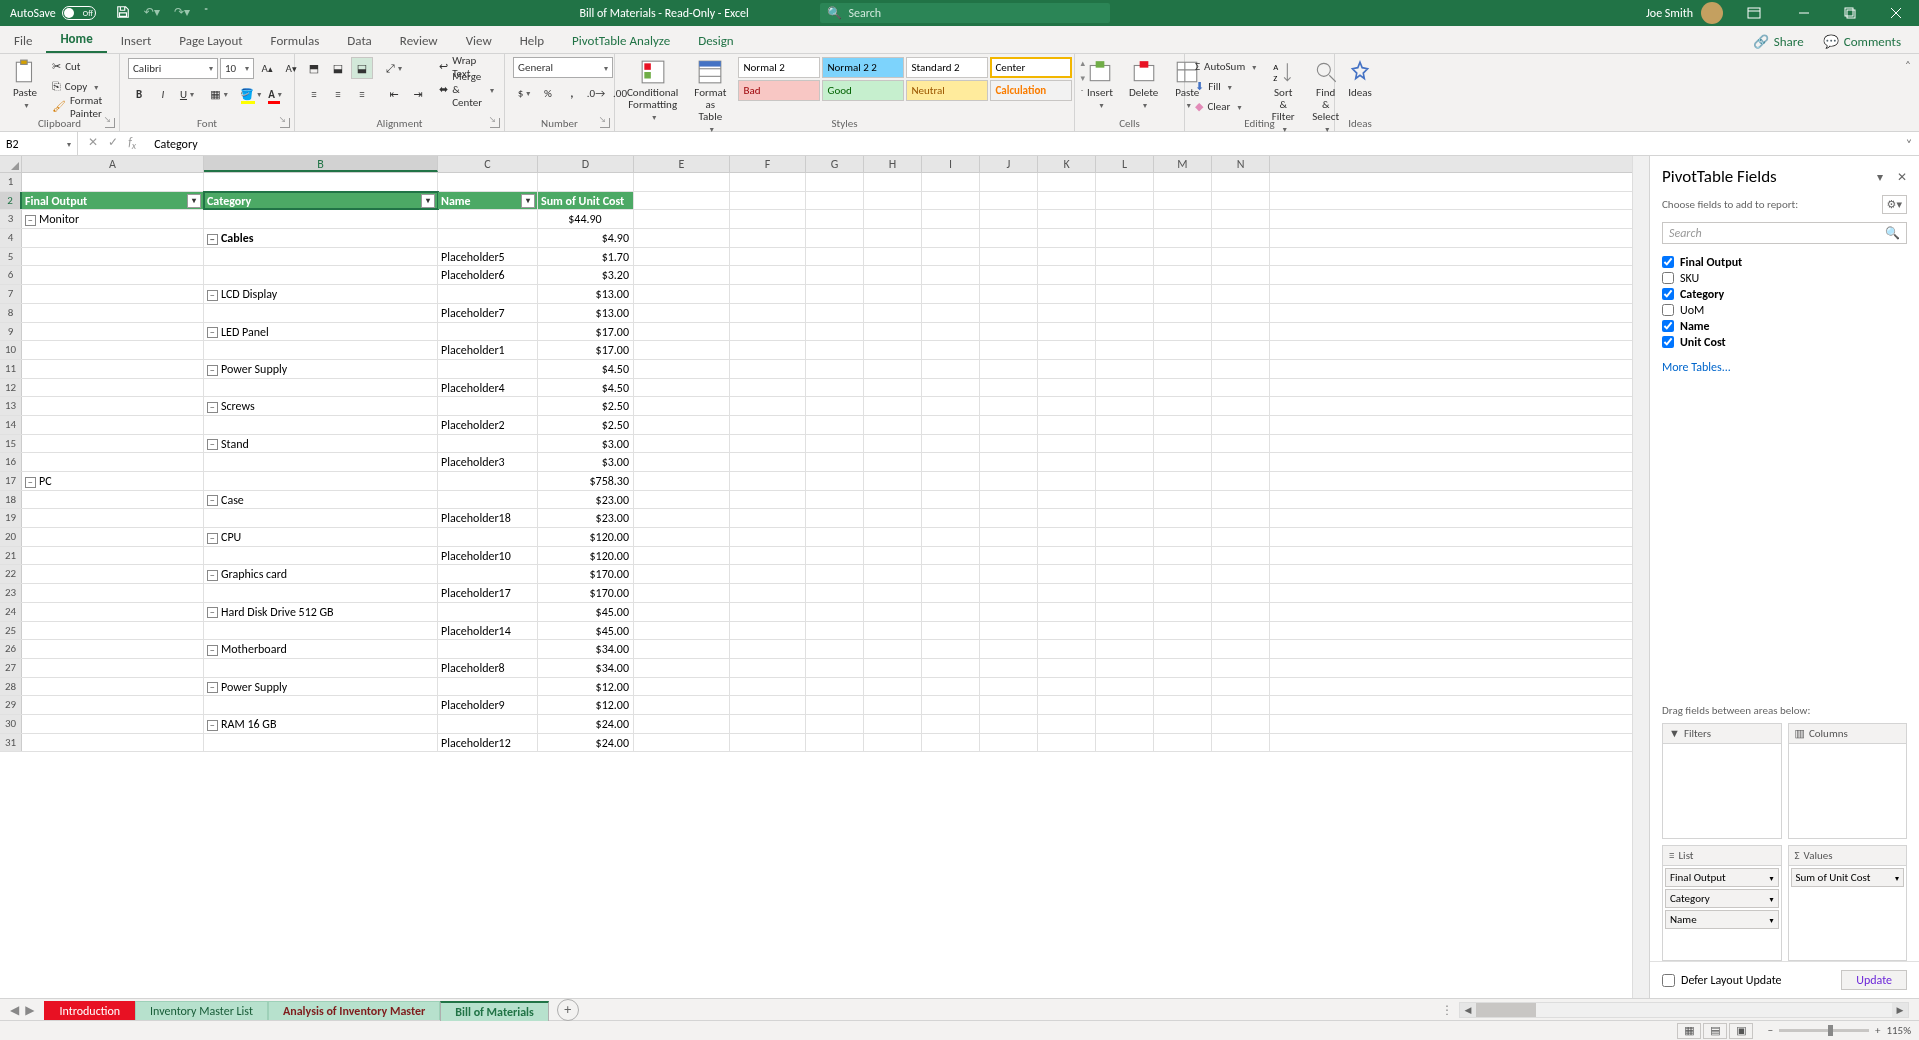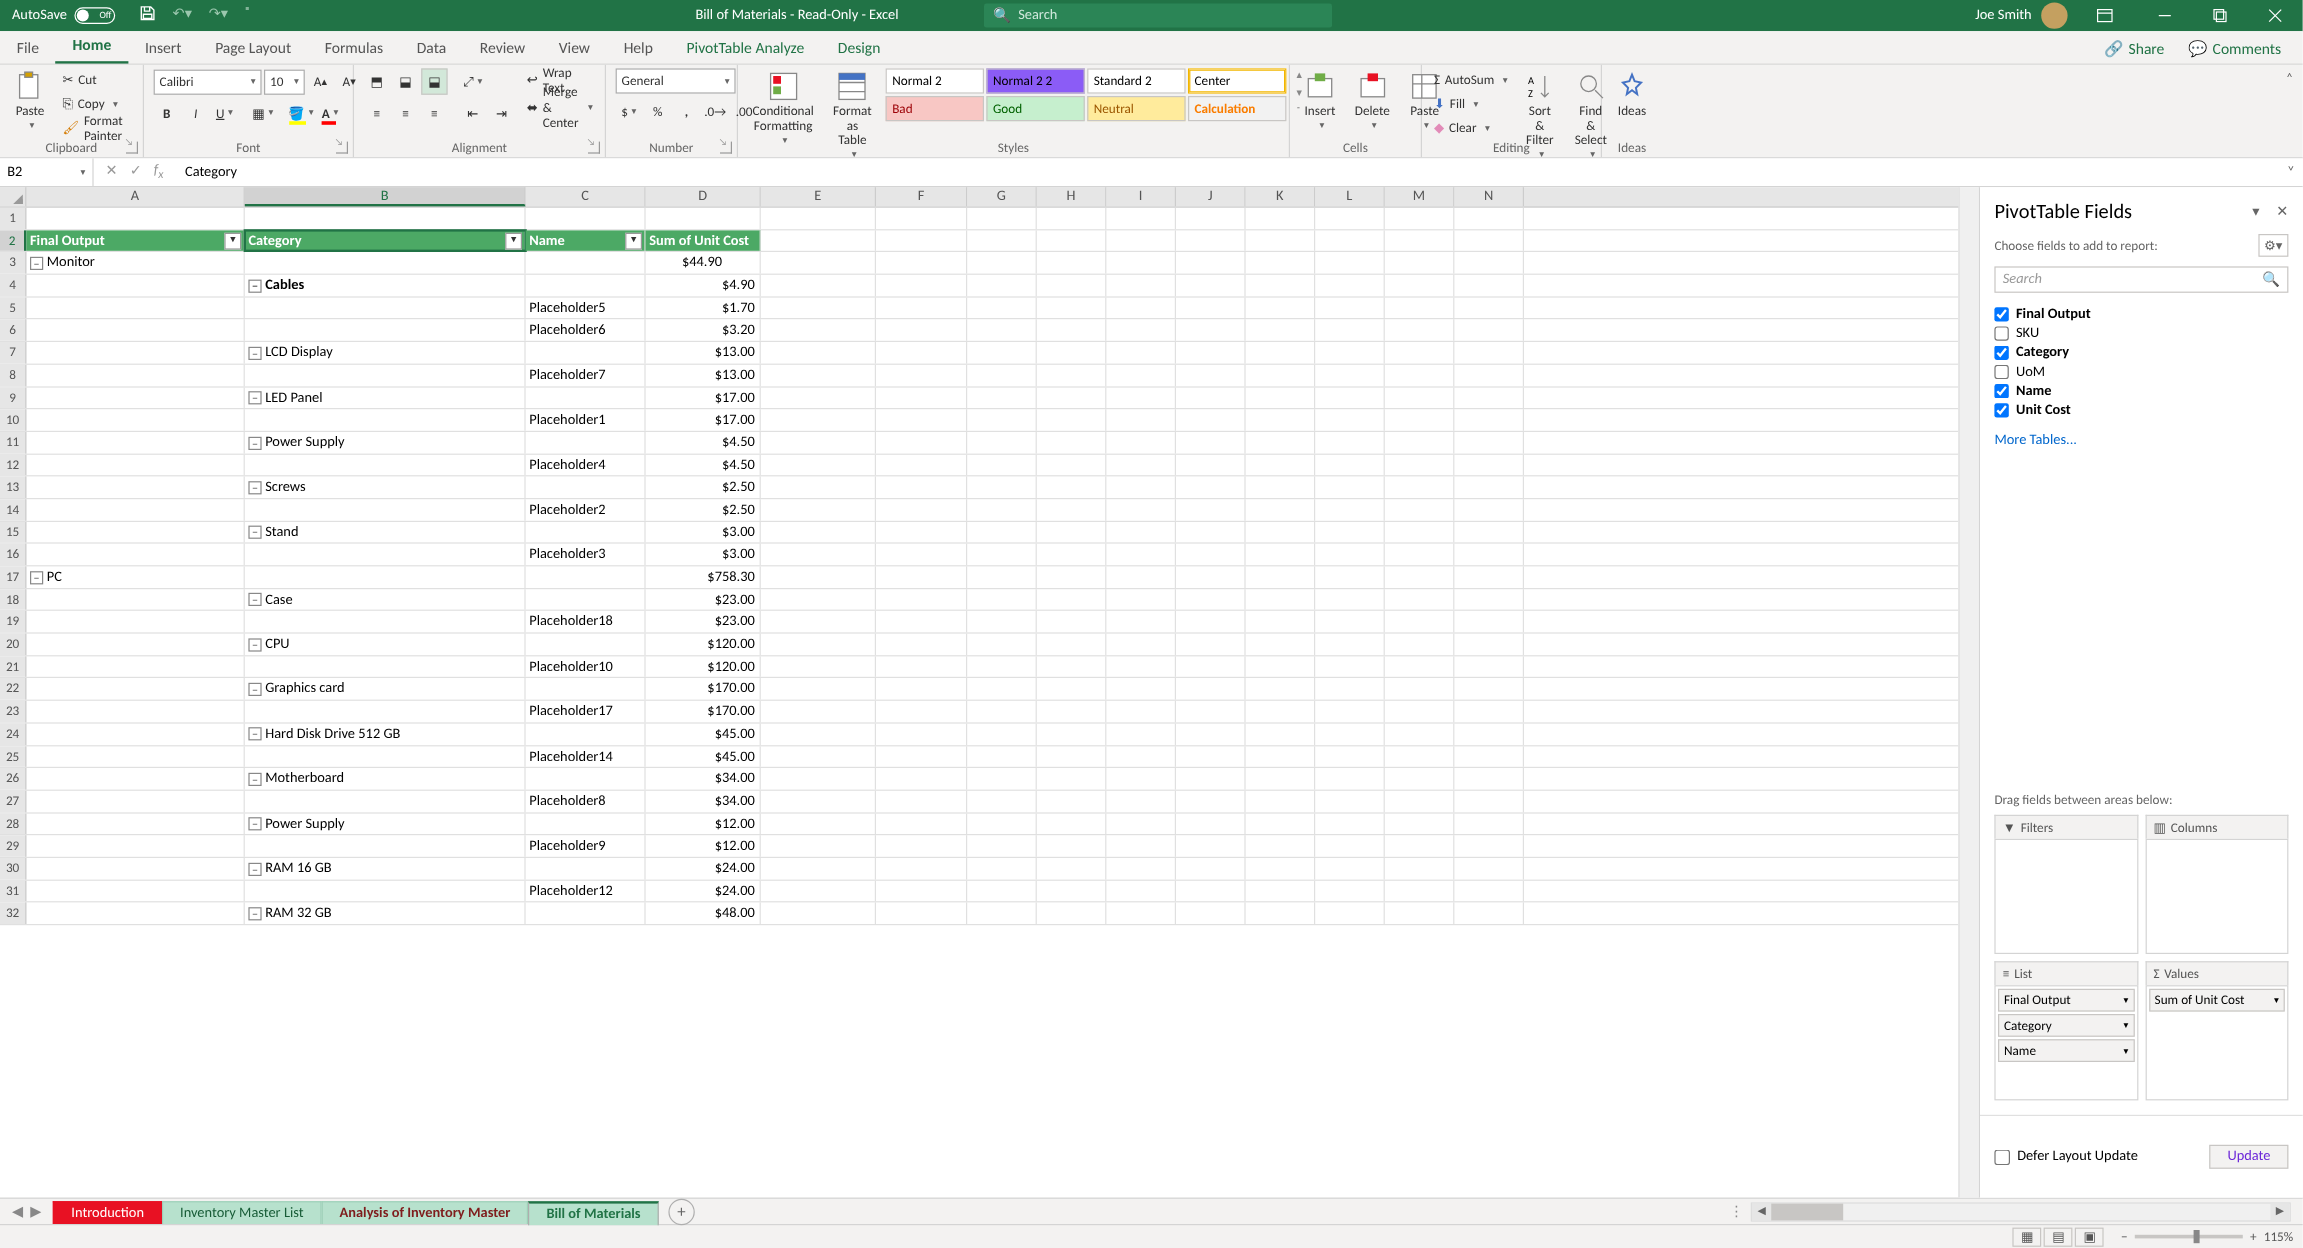--- a/index.html
+++ b/index.html
@@ -86,21 +86,21 @@
 .fieldlist .fld{display:flex;align-items:center;gap:6px;height:16px;}
 .fieldlist .fld input{width:12px;height:12px;}
 .fieldlist .more{color:#0066cc;margin-top:10px;}
 .dragarea{padding:8px 12px 0;}
 .dragarea .draghdr{color:#666;font-size:11px;margin-bottom:6px;}
 .boxes{display:grid;grid-template-columns:1fr 1fr;gap:6px;}
 .boxhdr{background:#f3f2f1;border:1px solid #d4d4d4;border-bottom:none;padding:3px 6px;display:flex;align-items:center;gap:4px;font-size:11px;color:#555;}
 .boxbody{border:1px solid #d4d4d4;min-height:96px;background:#fff;}
 .boxitem{background:#f3f2f1;border:1px solid #c8c6c4;margin:2px;padding:2px 4px;display:flex;align-items:center;font-size:11px;}
 .boxitem .dd{margin-left:auto;font-size:8px;}
-.defer{padding:24px 12px;display:flex;align-items:center;gap:6px;border-top:1px solid #e0e0e0;margin-top:12px;}
+.defer{padding:8px 12px;display:flex;align-items:center;gap:6px;border-top:1px solid #e0e0e0;}
 .defer .upd{margin-left:auto;border:1px solid #c8c6c4;background:#f3f2f1;padding:2px 14px;color:#6d28d9;}
 
 
 .sheetbar { height:22px; display:flex; align-items:center; border-top:1px solid #d4d4d4; font-size:12px; background:#f3f2f1;}
 .sheetnav{display:flex;gap:6px;padding:0 10px;color:#888;}
 .sheettab{padding:2px 14px;border:1px solid #aeaeae;border-bottom:none;background:#fff;position:relative;top:1px;}
 .sheettab.red{background:#e81123;color:#fff;border-color:#e81123;}
 .sheettab.green{background:#b7e1cd;color:#185c37;border-color:#9ed0b8;}
 .sheettab.greenbold{background:#b7e1cd;color:#7f1d1d;font-weight:bold;border-color:#9ed0b8;}
 .sheettab.active{background:#fff;color:#217346;font-weight:bold;border-top:2px solid #217346;}
@@ -347,21 +347,21 @@
             <line x1="2" y1="9" x2="22" y2="9" stroke="#888"></line>
             <line x1="2" y1="16" x2="22" y2="16" stroke="#888"></line>
             <rect x="2" y="2" width="20" height="5" fill="#4472c4"></rect>
           </svg>
           <span>Format as Table</span>
           <span class="dropdown-arrow">▾</span>
         </div>
       <div class="col" id="style-gallery" style="gap:2px">
           <div class="row">
             <div class="style-cell" style="background: rgb(255, 255, 255); color: rgb(0, 0, 0);">Normal 2</div>
-            <div class="style-cell" style="background: #8b5cf6; color: rgb(0, 0, 0);">Normal 2 2</div>
+            <div class="style-cell" style="background: #7dd3fc; color: rgb(0, 0, 0);">Normal 2 2</div>
             <div class="style-cell" style="background: rgb(255, 255, 255); color: rgb(0, 0, 0);">Standard 2</div>
             <div class="style-cell sel" style="background: rgb(255, 255, 255); color: rgb(0, 0, 0);">Center</div>
           </div>
           <div class="row">
             <div class="style-cell" style="background: rgb(248, 199, 196); color: rgb(156, 0, 6);">Bad</div>
             <div class="style-cell" style="background: rgb(198, 239, 206); color: rgb(0, 97, 0);">Good</div>
             <div class="style-cell" style="background: rgb(255, 235, 156); color: rgb(156, 87, 0);">Neutral</div>
             <div class="style-cell" style="background: rgb(242, 242, 242); color: rgb(250, 125, 0); font-weight: bold;">Calculation</div>
           </div>
         </div>
@@ -1001,37 +1001,20 @@
           <div class="cell" style="width: 58px;"></div>
           <div class="cell" style="width: 58px;"></div>
           <div class="cell" style="width: 58px;"></div>
         </div>
         <div class="gridrow">
           <div class="rowhead">31</div>
           <div class="cell" style="width: 182px;"></div>
           <div class="cell" style="width: 234px;"></div>
           <div class="cell" style="width: 100px;">Placeholder12</div>
           <div class="cell num" style="width: 96px;">$24.00</div>
-          <div class="cell" style="width: 96px;"></div>
-          <div class="cell" style="width: 76px;"></div>
-          <div class="cell" style="width: 58px;"></div>
-          <div class="cell" style="width: 58px;"></div>
-          <div class="cell" style="width: 58px;"></div>
-          <div class="cell" style="width: 58px;"></div>
-          <div class="cell" style="width: 58px;"></div>
-          <div class="cell" style="width: 58px;"></div>
-          <div class="cell" style="width: 58px;"></div>
-          <div class="cell" style="width: 58px;"></div>
-        </div>
-        <div class="gridrow">
-          <div class="rowhead">32</div>
-          <div class="cell" style="width: 182px;"></div>
-          <div class="cell" style="width: 234px;"><span class="collapse-box">−</span>RAM 32 GB</div>
-          <div class="cell" style="width: 100px;"></div>
-          <div class="cell num" style="width: 96px;">$48.00</div>
           <div class="cell" style="width: 96px;"></div>
           <div class="cell" style="width: 76px;"></div>
           <div class="cell" style="width: 58px;"></div>
           <div class="cell" style="width: 58px;"></div>
           <div class="cell" style="width: 58px;"></div>
           <div class="cell" style="width: 58px;"></div>
           <div class="cell" style="width: 58px;"></div>
           <div class="cell" style="width: 58px;"></div>
           <div class="cell" style="width: 58px;"></div>
           <div class="cell" style="width: 58px;"></div>

